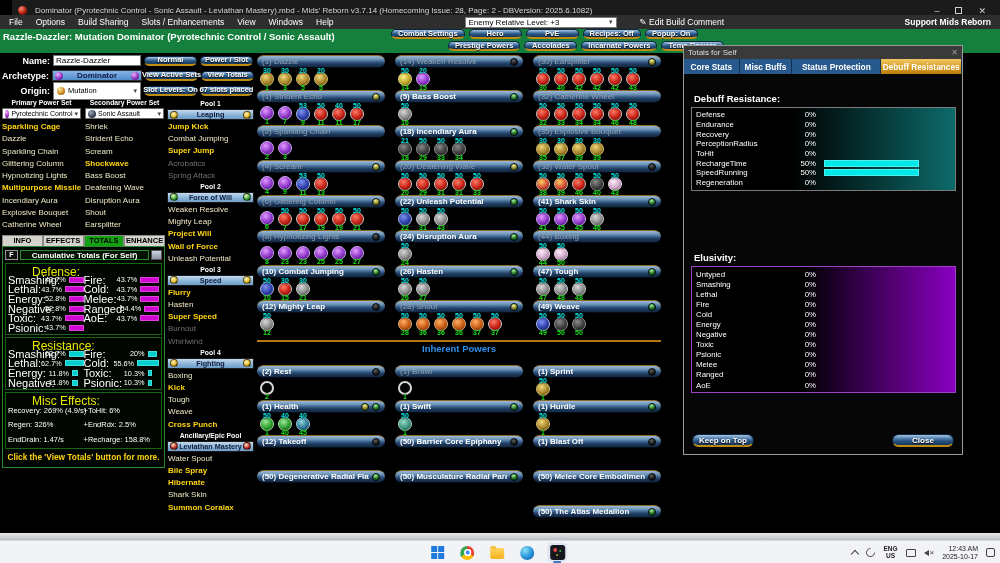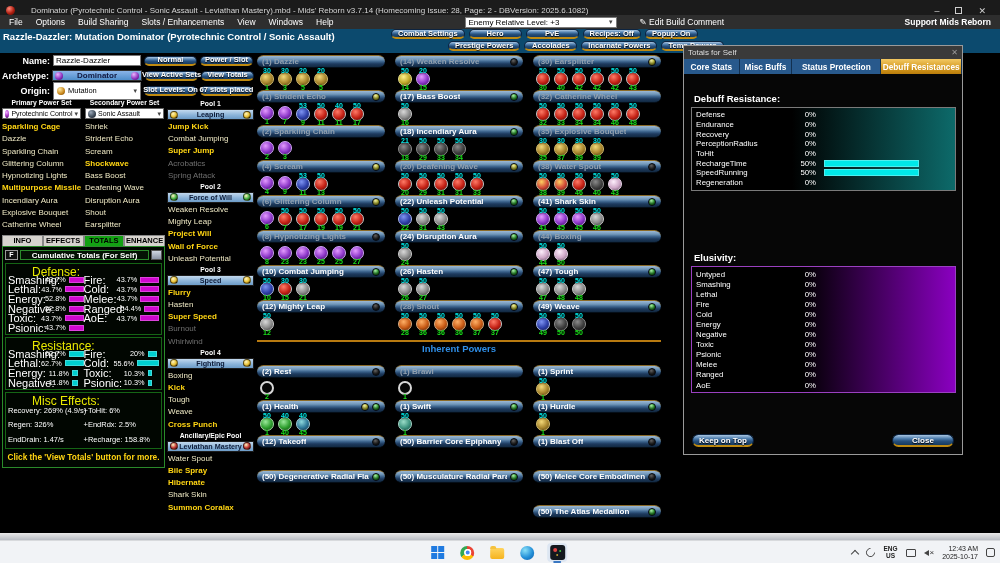--- a/index.html
+++ b/index.html
@@ -1,39 +1,39 @@
 <!DOCTYPE html>
 <html><head>
 <meta charset="utf-8">
 <style>
   html,body{margin:0;padding:0;background:#000;}
   *{box-sizing:border-box;}
   #screen{position:relative;width:1000px;height:563px;background:#000;overflow:hidden;
     font-family:"Liberation Sans",sans-serif;-webkit-font-smoothing:antialiased;}
 
   
-  .titlebar{position:absolute;top:0;left:0;right:0;height:21px;background:#1b1b1b;
-    display:flex;align-items:center;gap:16px;padding:0 6px;color:#d6d6d6;font-size:8px;}
+  .titlebar{position:absolute;top:0;left:12px;right:0;height:21px;background:#1b1b1b;
+    display:flex;align-items:center;gap:8px;padding:0 6px;color:#d6d6d6;font-size:8px;}
   .appdot{width:9px;height:9px;border-radius:50%;
     background:radial-gradient(circle at 35% 30%,#ff8a7a,#b01e10 55%,#4a0a04);}
   .winbtns{margin-left:auto;display:flex;align-items:center;gap:16px;color:#cfcfcf;font-size:9px;padding-right:8px;}
   .maxbox{display:inline-block;width:7px;height:7px;border:1px solid #cfcfcf;}
 
   
   .menubar{position:absolute;top:15px;left:0;right:0;height:14px;background:#2e2e2e;
     display:flex;align-items:center;gap:13px;padding:0 9px;color:#fff;font-size:8.5px;}
   .menu-item{cursor:default;white-space:nowrap;}
   .combo{margin-left:118px;width:152px;height:11px;background:#fff;color:#000;border:1px solid #7a7a7a;
     font-size:8px;display:flex;align-items:center;padding:0 3px;}
   .combo .arr{margin-left:auto;font-size:7px;color:#444;}
   .editcmt{display:flex;align-items:center;gap:3px;font-size:8.5px;color:#fff;margin-left:10px;}
   .support{margin-left:auto;font-size:8.5px;color:#fff;font-weight:bold;}
 
   
-  .headerband{position:absolute;top:29px;left:0;right:0;height:24px;background:#0c4a6e;}
+  .headerband{position:absolute;top:29px;left:0;right:0;height:24px;background:#15803d;}
   .build-title{position:absolute;left:3px;top:2px;color:#fff;font-size:9.5px;font-weight:bold;white-space:nowrap;}
   .hrow1{position:absolute;left:391px;top:0;display:flex;gap:4px;text-align:center;}
   .hrow2{position:absolute;left:448px;top:12px;display:flex;gap:4px;}
 
   .pill{min-width:53px;height:10px;border-radius:7px;padding:0 6px;
     background:linear-gradient(180deg,#a9c6e2 0%,#507fae 35%,#27517e 60%,#173a5e 100%);
     border:1px solid #0d2440;border-bottom:2px solid #bf8a10;
     color:#fff;font-weight:bold;font-size:7.5px;line-height:8px;
     display:flex;align-items:center;justify-content:center;white-space:nowrap;
     text-shadow:0 1px 1px #000;}
@@ -106,21 +106,21 @@
 
   
   .grid{position:absolute;left:257px;top:55px;width:404px;}
   .gcol{position:absolute;top:0;width:128px;}
   .gcol.c0{left:0;} .gcol.c1{left:138px;} .gcol.c2{left:276px;}
   .pcell{height:35px;}
   .pbar{height:13px;border-radius:7px;display:flex;align-items:center;padding:0 5px;position:relative;
     background:linear-gradient(180deg,#9db9d4 0%,#6e95b8 30%,#3a618a 52%,#1d3a5e 72%,#122941 100%);
     border-top:1px solid #8a6a28;border-bottom:1px solid #050e18;}
   .pname{font-size:8px;font-weight:bold;color:#fff;white-space:nowrap;overflow:hidden;max-width:112px;}
-  .pbar.dim .pname{color:#92a1b0;font-weight:bold;}
+  .pbar.dim .pname{color:#92a1b0;font-weight:normal;}
   .ledwrap{margin-left:auto;display:flex;align-items:center;}
   .led{width:8px;height:8px;border-radius:50%;margin-left:3px;border:1px solid #05090f;
     box-shadow:inset 0 -2px 3px rgba(0,0,0,.55);}
   .led-green{background:radial-gradient(circle at 35% 30%,#b8ffb8,#2faf2f 60%,#0c5c0c);}
   .led-yellow{background:radial-gradient(circle at 35% 30%,#ffffb8,#cfcf30 60%,#6e6e10);}
   .led-black{background:radial-gradient(circle at 35% 30%,#6a6a6a,#1e1e1e 70%);}
   .slotrow{display:flex;gap:2px;margin-left:2px;height:22px;}
   .slot{width:16px;display:flex;flex-direction:column;align-items:center;}
   .enh{font-size:7px;font-weight:bold;color:#00e8e8;height:6px;line-height:6px;margin-bottom:-2px;
     z-index:2;text-shadow:0 0 2px #000,0 0 2px #000;}
@@ -804,21 +804,21 @@
             </div>
             <div class="slot">
               <span class="enh">20</span>
               <span class="orb orb-purple"></span>
               <span class="slvl">15</span>
             </div>
           </div>
         </div>
         <div class="pcell">
           <div class="pbar">
-            <span class="pname">(17) Bass Boost</span>
+            <span class="pname">(5) Bass Boost</span>
             <span class="ledwrap">
               <span class="led led-green"></span>
             </span>
           </div>
           <div class="slotrow">
             <div class="slot">
               <span class="enh">50</span>
               <span class="orb orb-gray"></span>
               <span class="slvl">16</span>
             </div>

